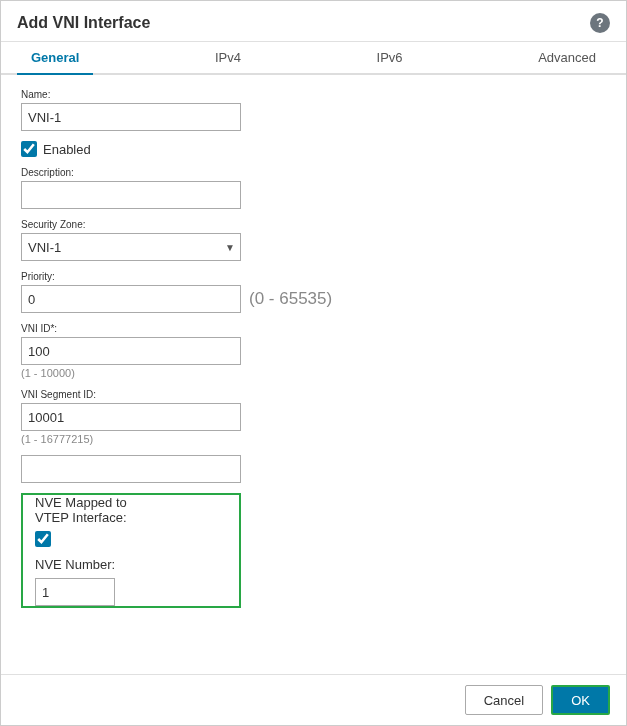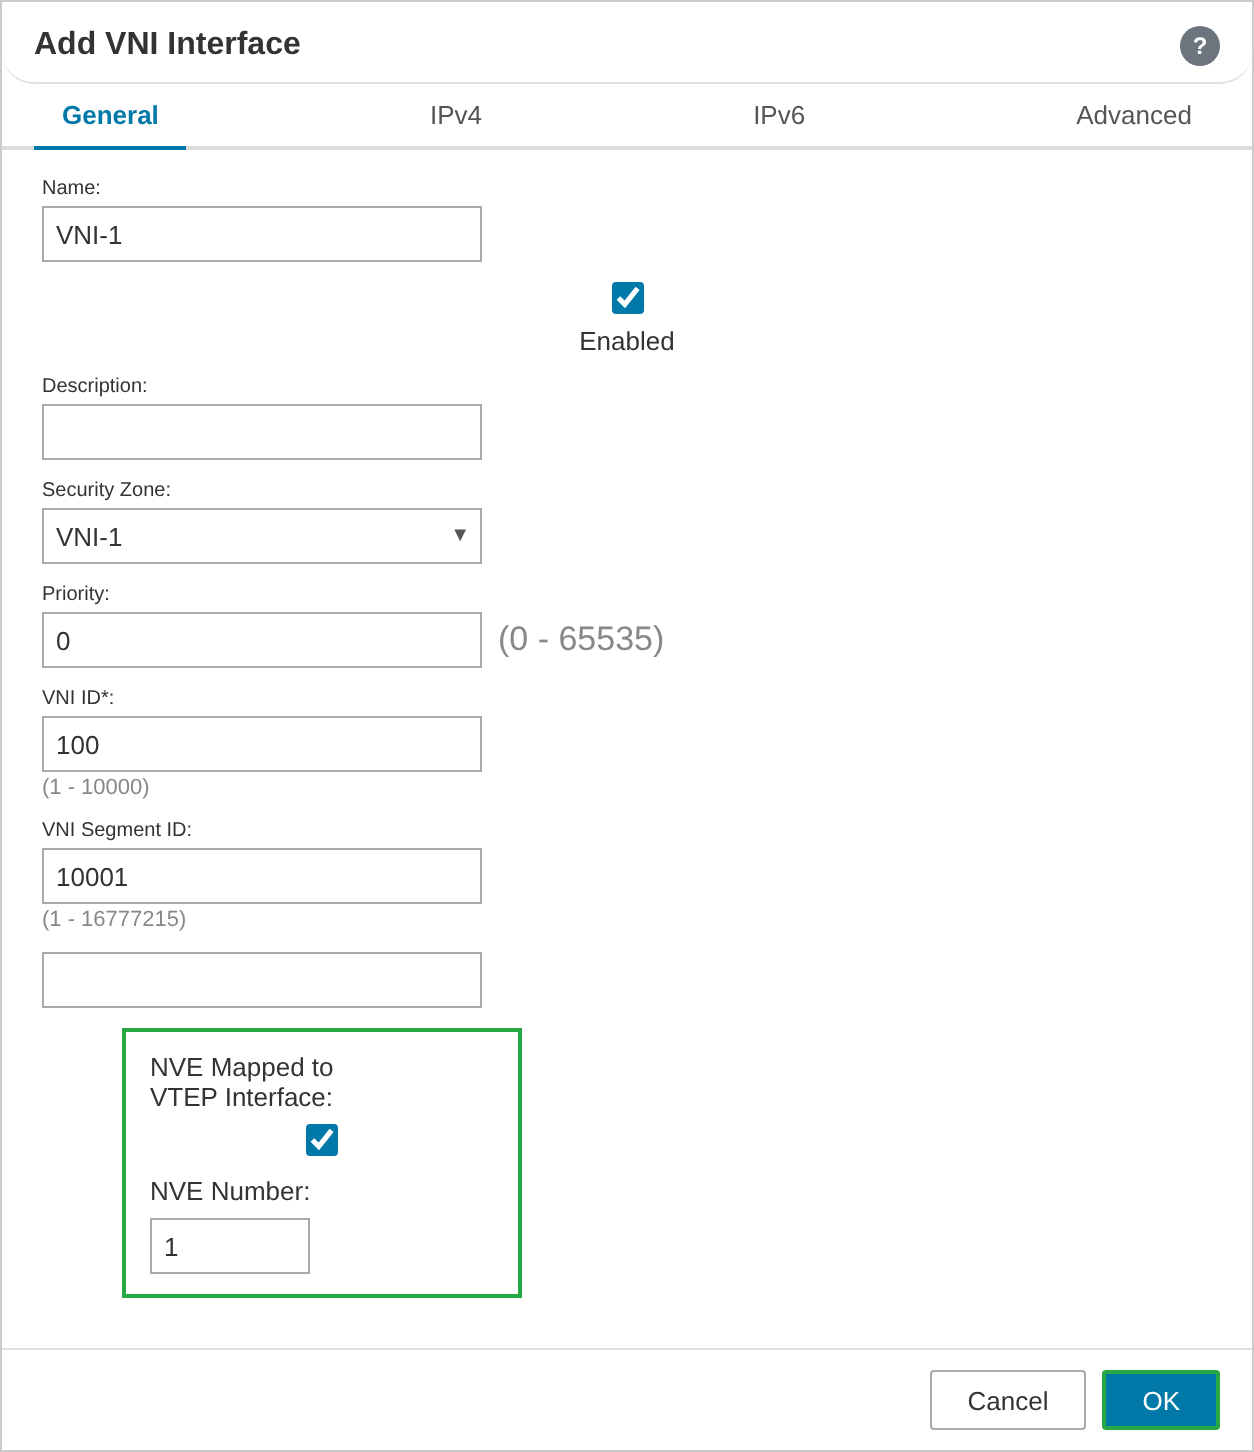--- a/index.html
+++ b/index.html
@@ -21,21 +21,20 @@
       box-shadow: 0 2px 10px rgba(0,0,0,0.2);
       display: flex;
       flex-direction: column;
     }
     .dialog-header {
       display: flex;
       align-items: center;
       justify-content: space-between;
       padding: 12px 16px 8px;
       border-bottom: 1px solid #e0e0e0;
-      border-radius: 16px;
     }
     .dialog-title {
       font-size: 16px;
       font-weight: bold;
       color: #333;
     }
     .help-icon {
       width: 20px;
       height: 20px;
       border-radius: 50%;
@@ -93,21 +92,20 @@
     .hint-text {
       font-size: 11px;
       color: #888;
       margin-top: 2px;
     }
     .checkbox-row {
       display: flex;
       align-items: center;
       gap: 6px;
       margin-bottom: 10px;
-      flex-direction: column;
     }
     .checkbox-row input[type="checkbox"] {
       width: 16px;
       height: 16px;
       accent-color: #0078a8;
     }
     .select-wrap {
       position: relative;
       width: 220px;
     }
@@ -129,24 +127,23 @@
       position: absolute;
       right: 6px;
       top: 50%;
       transform: translateY(-50%);
       pointer-events: none;
       font-size: 10px;
       color: #555;
     }
     .nve-box {
       border: 2px solid #28a745;
-      padding: 10px 12px;
-      width: 200px;
+      padding: 0 12px;
+      width: 220px;
       margin-top: 4px;
-      margin-left: 40px;
     }
     .nve-box .form-label {
       font-size: 13px;
       color: #333;
       margin-bottom: 6px;
     }
     .dialog-footer {
       display: flex;
       justify-content: flex-end;
       padding: 10px 16px;

